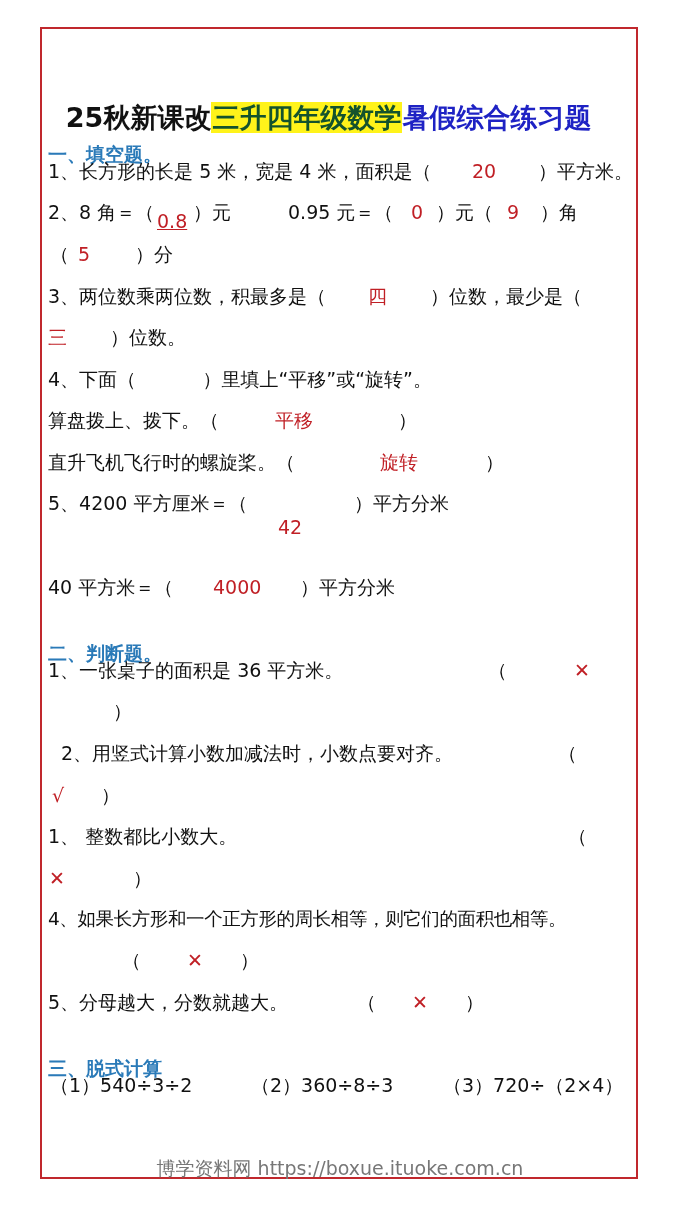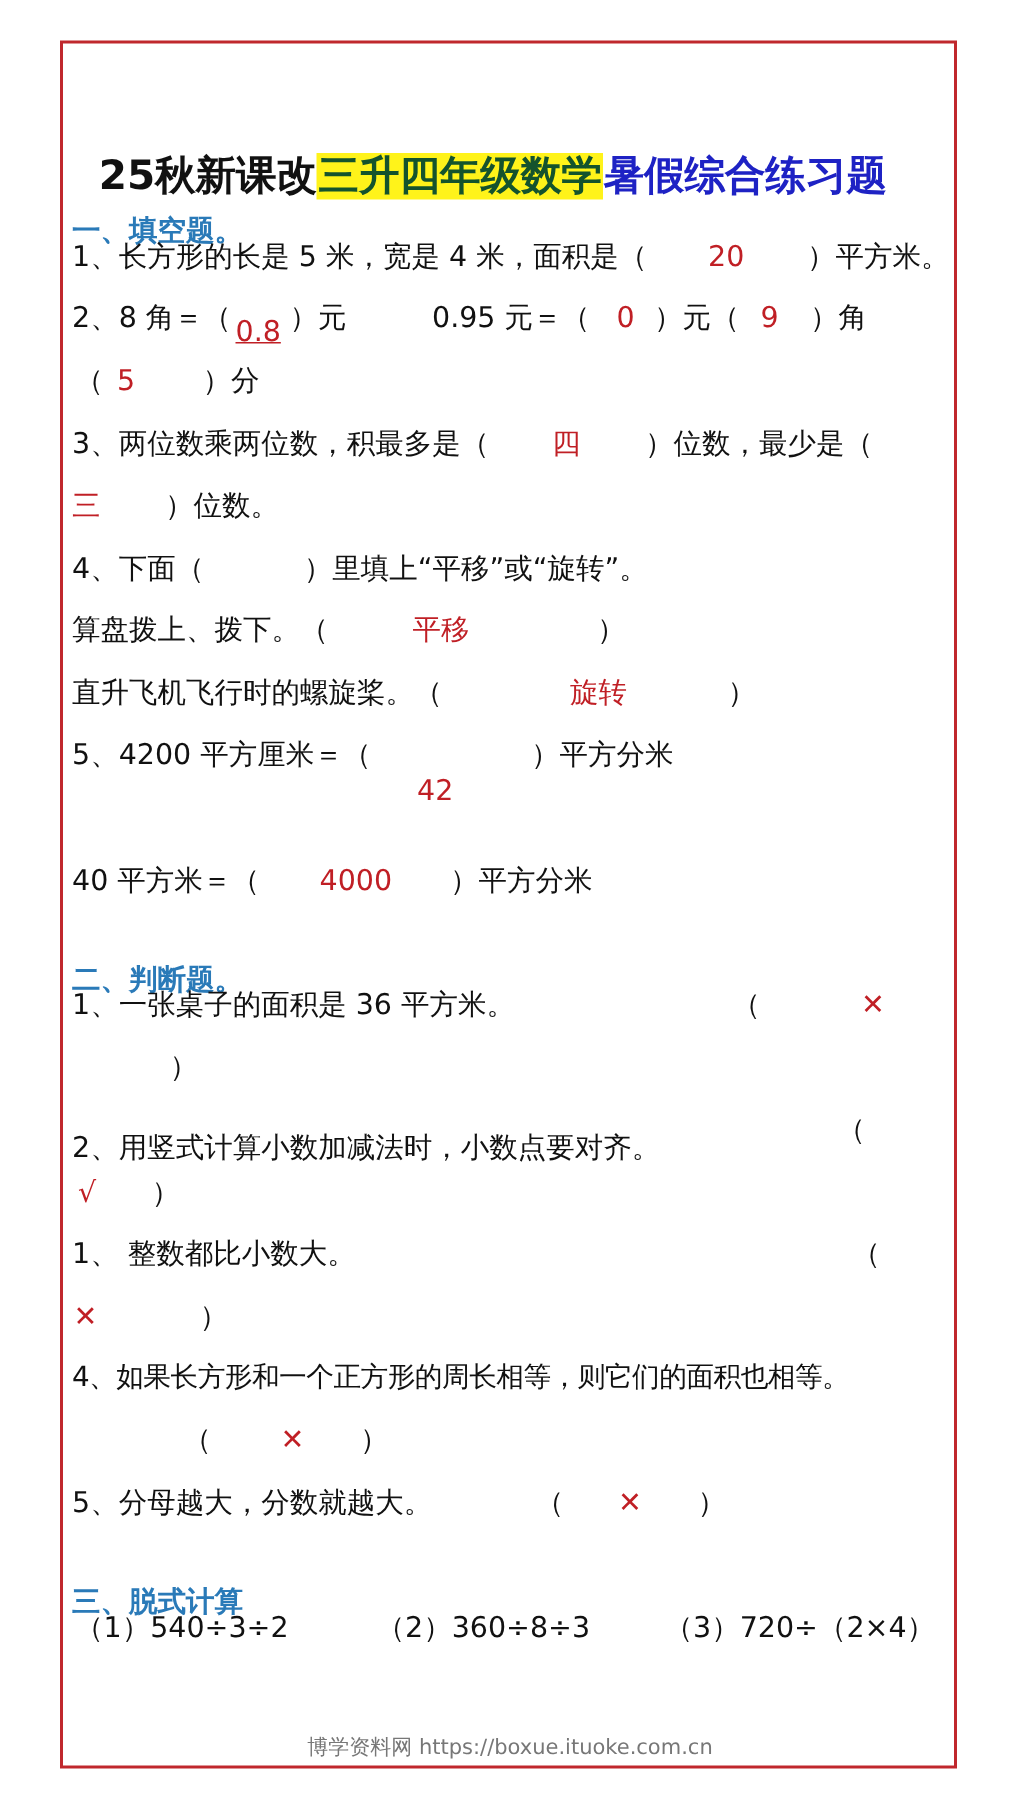--- a/index.html
+++ b/index.html
@@ -11,21 +11,21 @@
         color:#111111; line-height:26px; }
   .seg { position:absolute; white-space:pre; font-size:19px; font-weight:normal;
          line-height:26px; color:#111111; }
   .ans { color:#c01f25; font-weight:normal; }
   .sec { color:#2a7ab8; font-weight:bold; font-size:19px;margin-top:24px; }
   .title { font-size:27px; font-weight:bold; line-height:36px; }
   .title .black { color:#111111; }
   .title .hl { background:#fff31a; color:#14532d; padding:0 1px; }
   .title .blue { color:#1e22c4; }
   .footer { position:absolute; left:0; width:680px; top:1156px; text-align:center;
-            font-size:14px; color:#777777; font-weight:normal; }
+            font-size:19px; color:#777777; font-weight:normal; }
 </style>
 </head>
 <body>
 
 <div class="frame"></div>
 
 <div class="ln title" style="left:47px; top:64px;">
   <span class="black">25秋新课改</span><span class="hl">三升四年级数学</span><span class="blue">暑假综合练习题</span>
 </div>
 
@@ -68,21 +68,21 @@
 <div class="seg ans" style="left:213px; top:574px;">4000</div>
 <div class="seg" style="left:300px; top:574px;">）平方分米</div>
 
 <div class="ln sec" style="left:48px; top:616px;">二、判断题。</div>
 
 <div class="seg" style="left:48px; top:657px;">1、一张桌子的面积是 36 平方米。</div>
 <div class="seg" style="left:488px; top:657px;">（</div>
 <div class="seg ans" style="left:574px; top:657px;">✕</div>
 <div class="seg" style="left:113px; top:698px;">）</div>
 
-<div class="seg" style="left:48px; top:740px;margin-top:12px;">2、用竖式计算小数加减法时，小数点要对齐。</div>
+<div class="seg" style="left:61px; top:740px;">2、用竖式计算小数加减法时，小数点要对齐。</div>
 <div class="seg" style="left:558px; top:740px;">（</div>
 <div class="seg ans" style="left:52px; top:782px;">√</div>
 <div class="seg" style="left:101px; top:782px;">）</div>
 
 <div class="seg" style="left:48px; top:823px;">1、 整数都比小数大。</div>
 <div class="seg" style="left:568px; top:823px;">（</div>
 <div class="seg ans" style="left:49px; top:865px;">✕</div>
 <div class="seg" style="left:133px; top:865px;">）</div>
 
 <div class="seg" style="left:48px; top:906px; font-size:18.5px; letter-spacing:-0.4px;">4、如果长方形和一个正方形的周长相等，则它们的面积也相等。</div>

